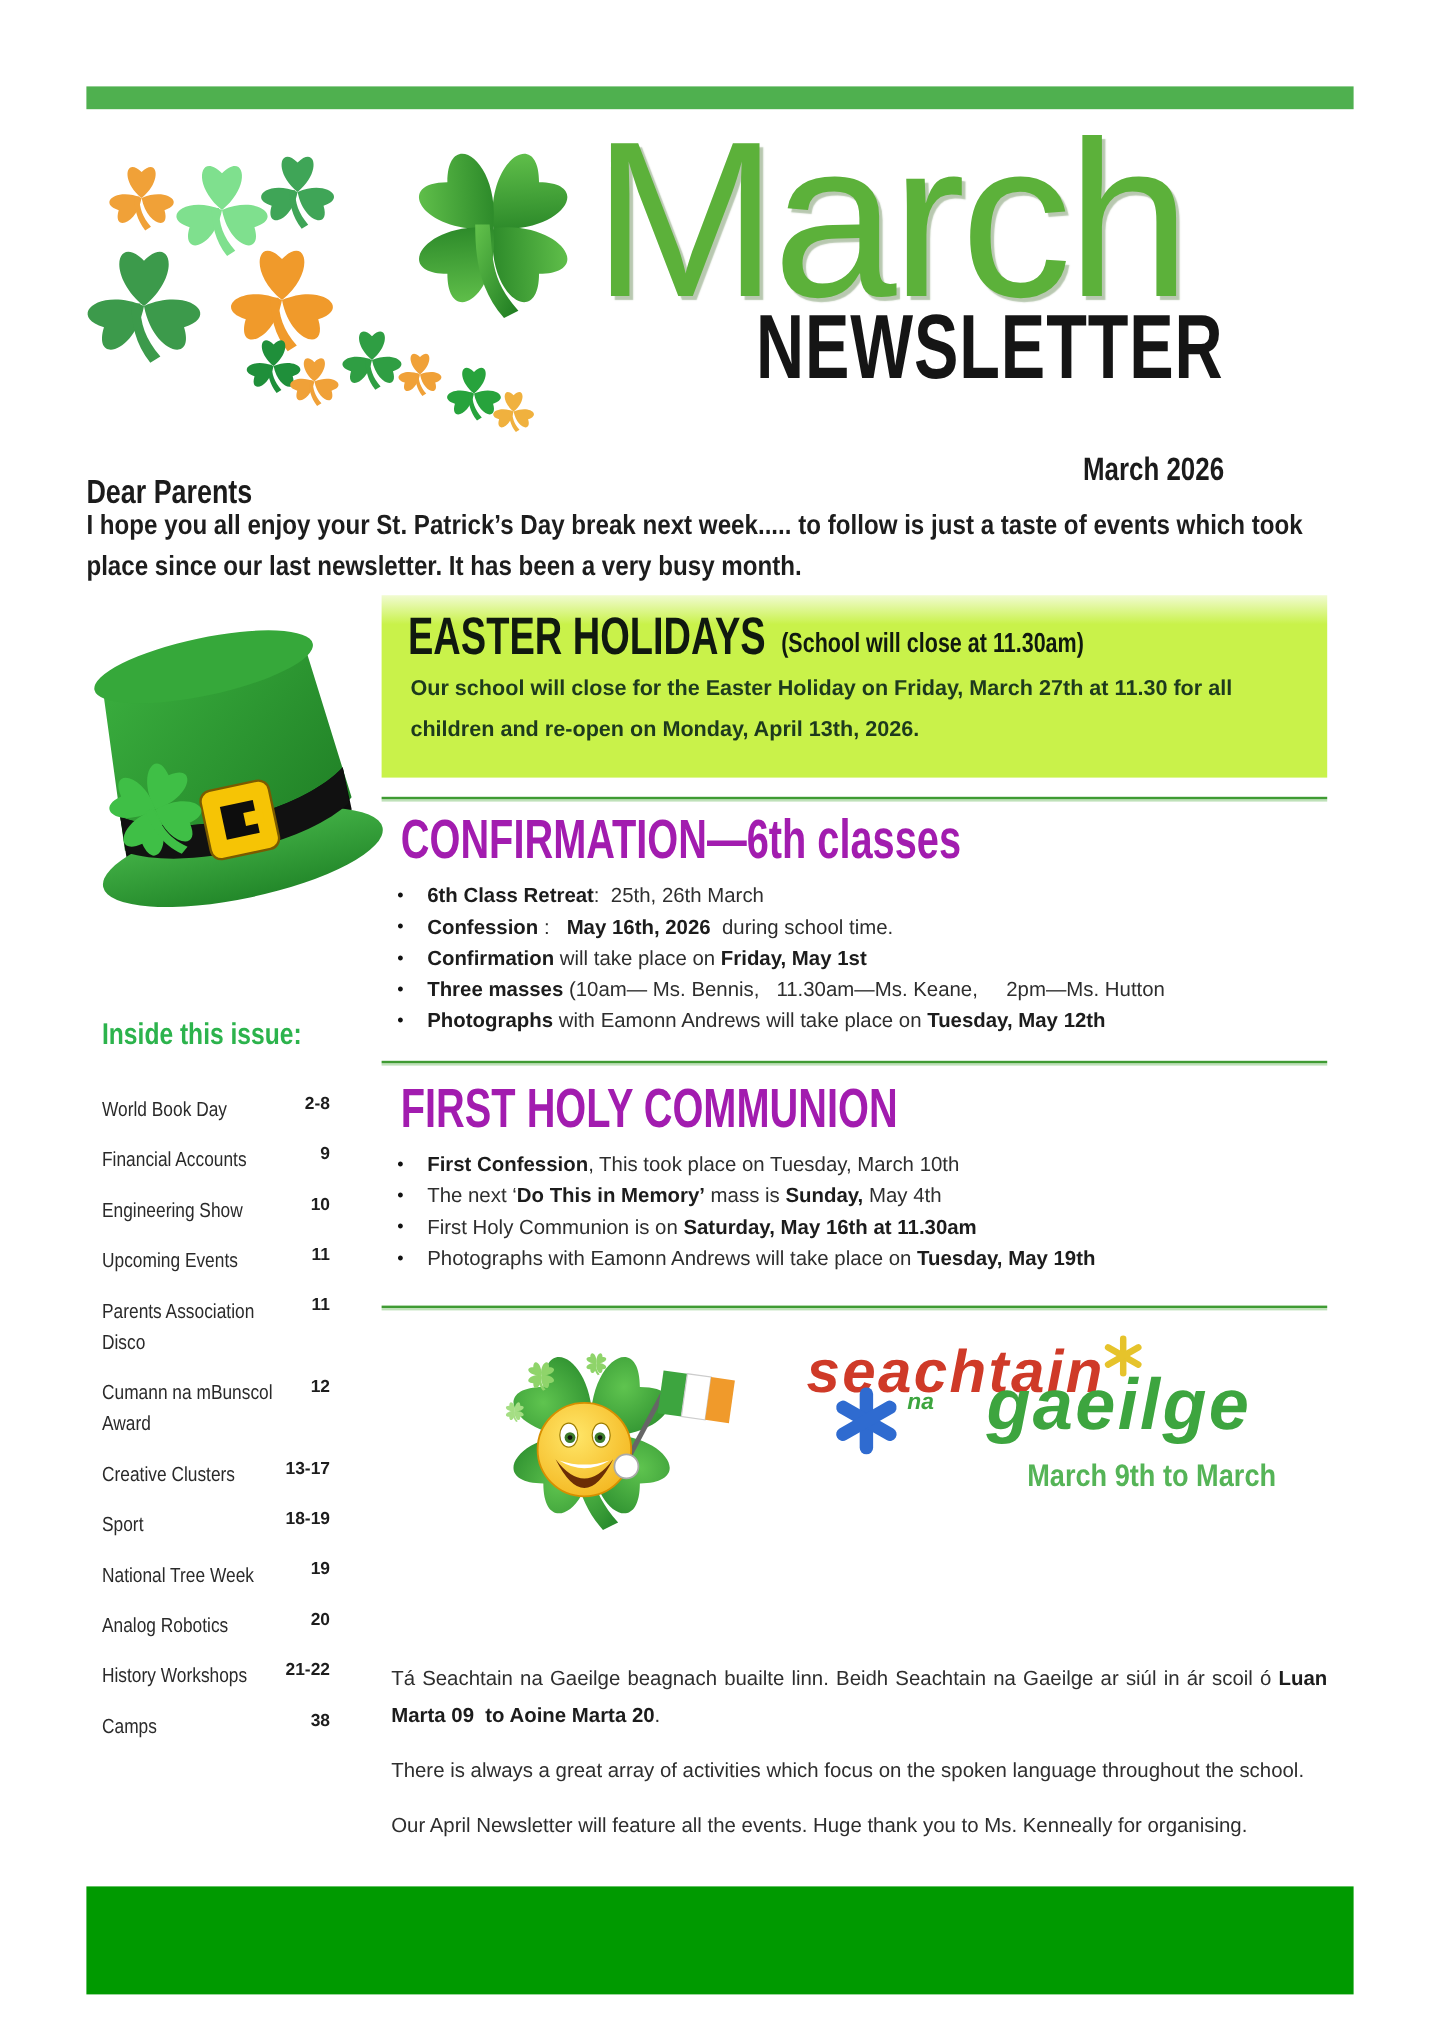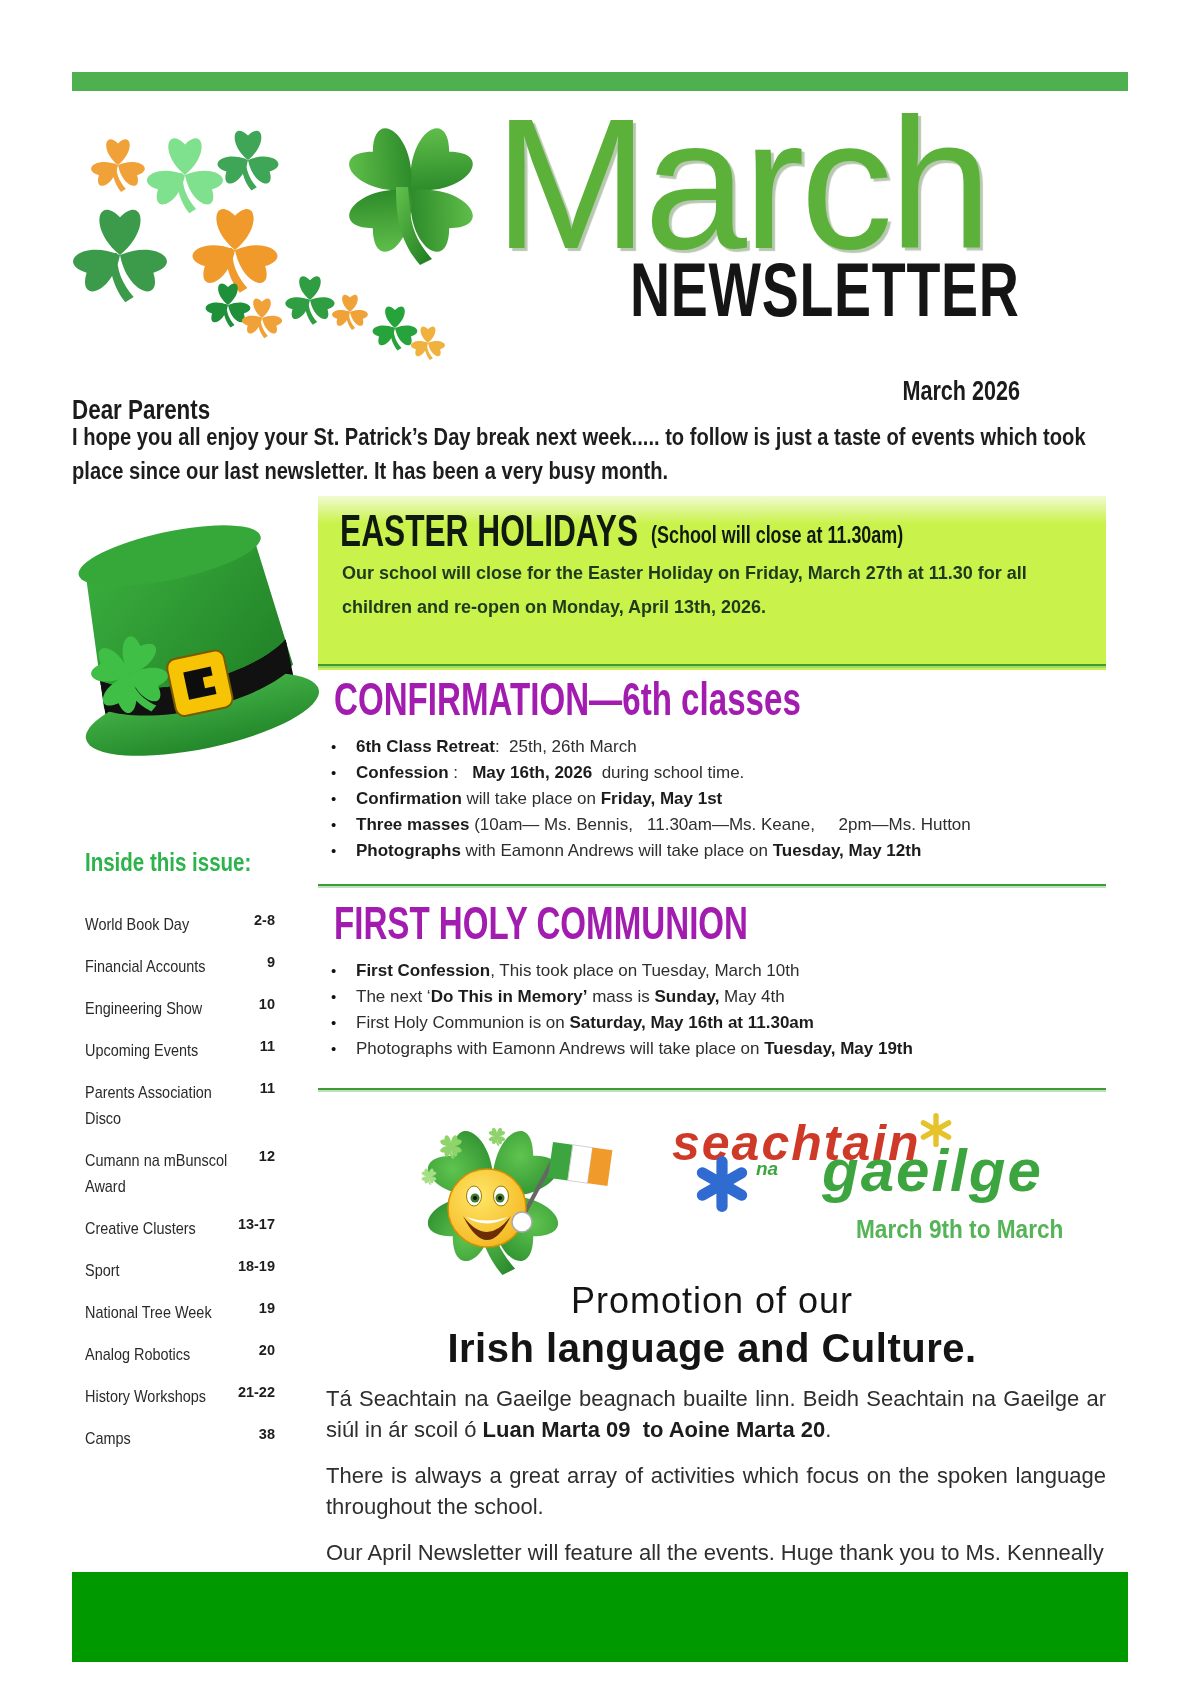--- a/index.html
+++ b/index.html
@@ -18,21 +18,21 @@
   .march-title{left:494px;top:92px;font-size:185px;line-height:1;font-weight:400;
                color:#5CB13A;letter-spacing:-4px;text-shadow:3px 3px 1px rgba(52,96,28,.35);}
   .newsletter-wrap{right:180px;top:252px;text-align:right;}
   .newsletter{font-size:76px;line-height:1;font-weight:700;color:#151515;letter-spacing:1px;}
   .date-wrap{right:180px;top:376px;text-align:right;}
   .issue-date{font-size:27px;font-weight:700;color:#1b1b1b;}
   .greeting{left:72px;top:394px;font-size:28px;font-weight:700;color:#1b1b1b;}
   .intro{left:72px;top:420px;width:1212px;transform:scaleX(.875);transform-origin:0 0;
          font-size:23px;line-height:34px;font-weight:700;color:#1d1d1d;}
   
-  .easter-box{left:318px;top:496px;width:788px;height:174px;
+  .easter-box{left:318px;top:496px;width:788px;height:152px;
       background:linear-gradient(180deg,#f1fbd2 0%,#C9F24A 16%,#C9F24A 100%);}
   .easter-title{position:absolute;left:22px;top:10px;font-size:44px;font-weight:800;color:#10190f;}
   .easter-sub{position:absolute;left:333px;top:26px;font-size:23px;font-weight:700;color:#10190f;}
   .easter-body{position:absolute;left:24px;top:60px;width:744px;font-size:18px;line-height:34px;
                font-weight:700;color:#1d3a1d;}
   .hr{position:absolute;height:2px;background:#3F9B33;box-shadow:0 2px 0 rgba(128,195,115,.5);}
   
   .sec-head{position:absolute;font-size:46px;line-height:1;font-weight:800;color:#a21caf;letter-spacing:0;}
   
   .bullets{position:absolute;list-style:none;margin:0;padding:0;width:780px;}
@@ -52,21 +52,21 @@
             color:#CF3A28;letter-spacing:2px;}
   .logo .w2{position:absolute;left:106px;top:46px;font-size:19px;font-style:italic;font-weight:700;color:#3DA53F;}
   .logo .w3{position:absolute;left:132px;top:24px;font-size:60px;font-style:italic;font-weight:700;
             color:#3DA53F;letter-spacing:2px;margin-left:40px;}
   .ast{position:absolute;}
   .dates{left:856px;top:1214px;font-size:26px;font-weight:700;color:#55B457;}
   .promo{left:318px;top:1280px;width:788px;text-align:center;color:#141414;}
   .promo .l1{font-size:36px;font-weight:400;letter-spacing:1px;}
   .promo .l2{font-size:40px;font-weight:700;letter-spacing:.5px;margin-top:4px;}
   .paras{left:326px;top:1383px;width:780px;}
-  .paras p{margin:0 0 15px;font-size:22px;line-height:31px;color:#2e2e2e;text-align:justify;}
+  .paras p{margin:0 0 15px;font-size:17px;line-height:31px;color:#2e2e2e;text-align:justify;}
   .paras p:last-child{text-align:left;}
 </style>
 </head>
 <body>
 
 <div class="page">
 
   <svg width="0" height="0" style="position:absolute" aria-hidden="true">
     <defs>
       <g id="shamrock3">
@@ -241,24 +241,20 @@
           <line x1="34" y1="12" x2="6" y2="28"></line>
       </g>
     </svg>
     <span class="w2">na</span>
     <span class="w3">gaeilge</span>
   </div>
   <div class="abs dates">
     <span class="cx sx87">March 9th to March</span>
   </div>
 
-  <div class="abs promo">
-    <div class="l1">Promotion of our</div>
-    <div class="l2">Irish language and Culture.</div>
-  </div>
 
   <div class="abs paras">
     <p><span>Tá Seachtain na Gaeilge beagnach buailte linn. Beidh Seachtain na Gaeilge ar siúl in ár scoil ó </span><span class="b">Luan Marta 09&nbsp; to Aoine Marta 20</span><span>.</span></p>
     <p>There is always a great array of activities which focus on the spoken language throughout the school.</p>
     <p>Our April Newsletter will feature all the events.  Huge thank you to Ms. Kenneally for organising.</p>
   </div>
 
   <div class="abs footerbar"></div>
 </div>
 

